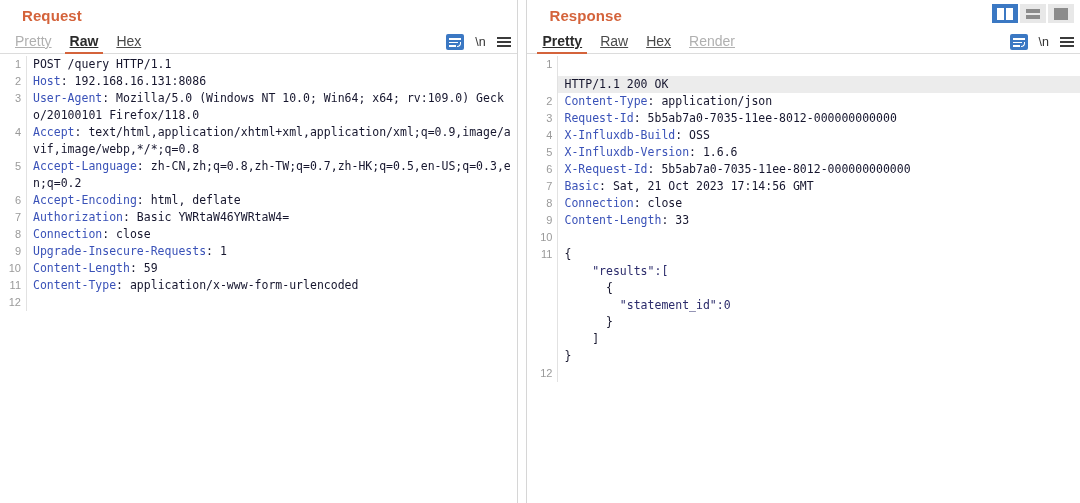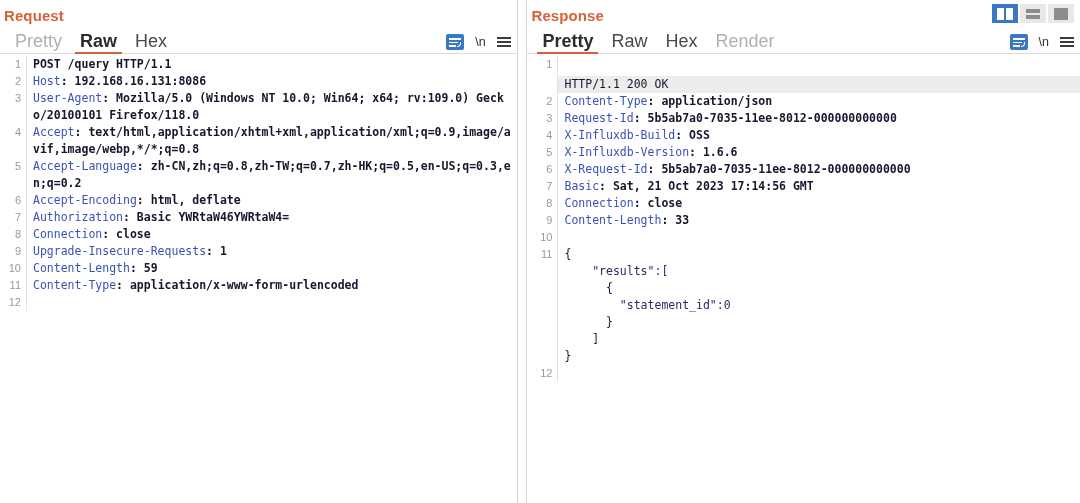--- a/index.html
+++ b/index.html
@@ -54,42 +54,43 @@
     flex-direction: column;
   }
   .pane-request { width: 535px; border-right: 1px solid #d6d6d6; }
   .pane-gap { width: 9px; background: #ffffff; }
   .pane-response { width: 572px; border-left: 1px solid #d6d6d6; }
 
   .pane-title {
     color: #d4633b;
     font-size: 15px;
     font-weight: bold;
-    padding: 6px 0 2px 4px;
+    padding: 6px 0 2px 22px;
     letter-spacing: 0.1px;
     line-height: 20px;
   }
 
   
   .tabs-row {
     position: relative;
     display: flex;
     align-items: flex-end;
     height: 26px;
     padding-left: 6px;
     border-bottom: 1px solid #dcdcdc;
   }
   .tab {
-    font-size: 18px;
+    font-size: 14px;
     color: #4a4a4a;
     padding: 2px 9px 4px 9px;
     cursor: pointer;
     position: relative;
     line-height: 16px;
     white-space: nowrap;
+    text-decoration: underline;
   }
   .tab.disabled { color: #b0b0b0; }
   .tab.active { color: #2b2b2b; font-weight: bold; }
   .tab.active::after {
     content: "";
     position: absolute;
     left: 4px; right: 4px; bottom: -1px;
     height: 2px;
     background: #d4633b;
   }
@@ -170,21 +171,21 @@
   }
   .code-text {
     flex: 1 1 auto;
     padding-left: 6px;
     white-space: pre-wrap;
     word-break: break-all;
     color: #1a1a3c;
     line-height: 17px;
   }
   .hdr { color: #3a52b8; }
-  .plain { color: #16162e; font-weight: bold; }
+  .plain { color: #16162e; }
   .body-key { color: #3a52b8; }
   .body-val { color: #c32b2b; }
   .json-str { color: #2b2b6b; }
   .json-punct { color: #16162e; }
   .status-line { color: #16162e; }
 
   .caret {
     display: inline-block;
     width: 1.5px;
     height: 13px;

